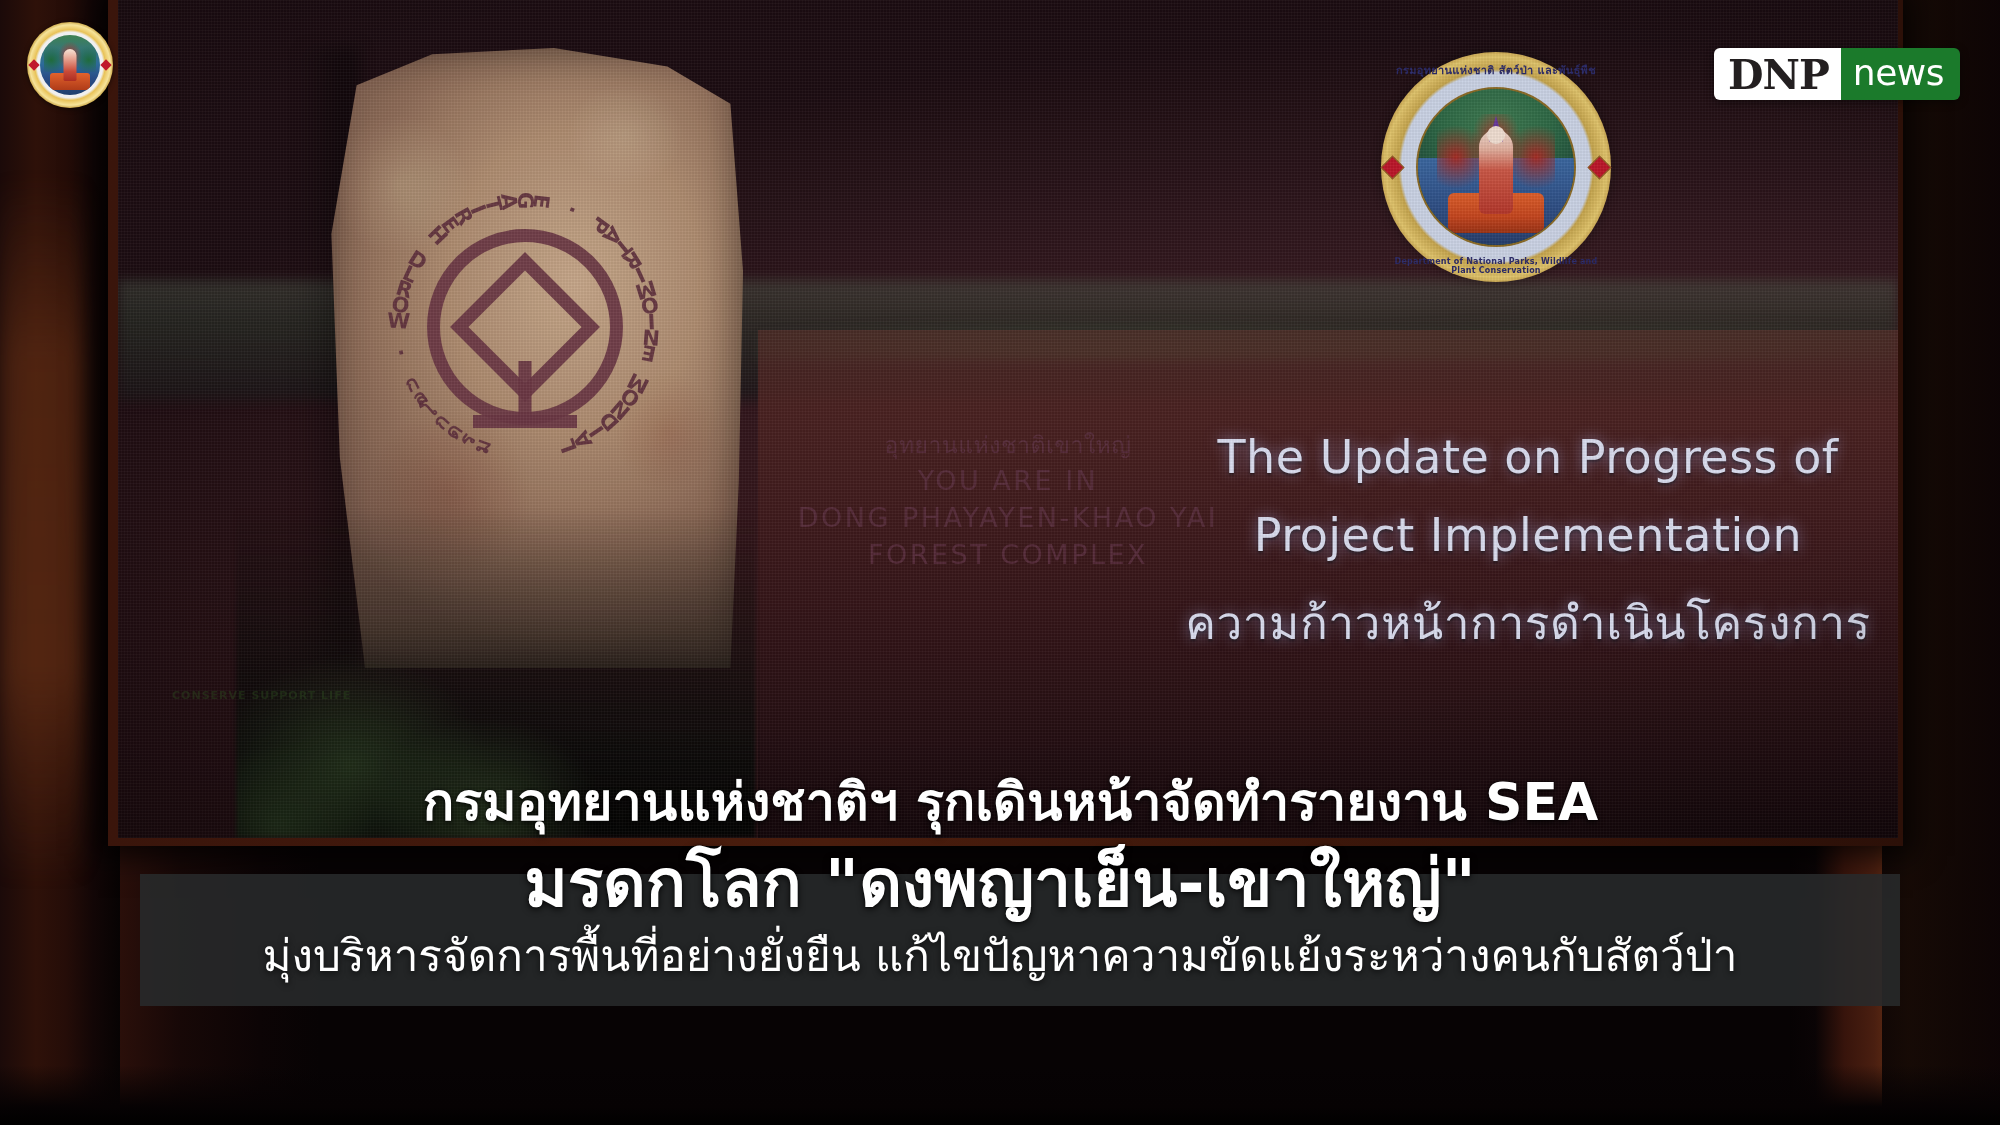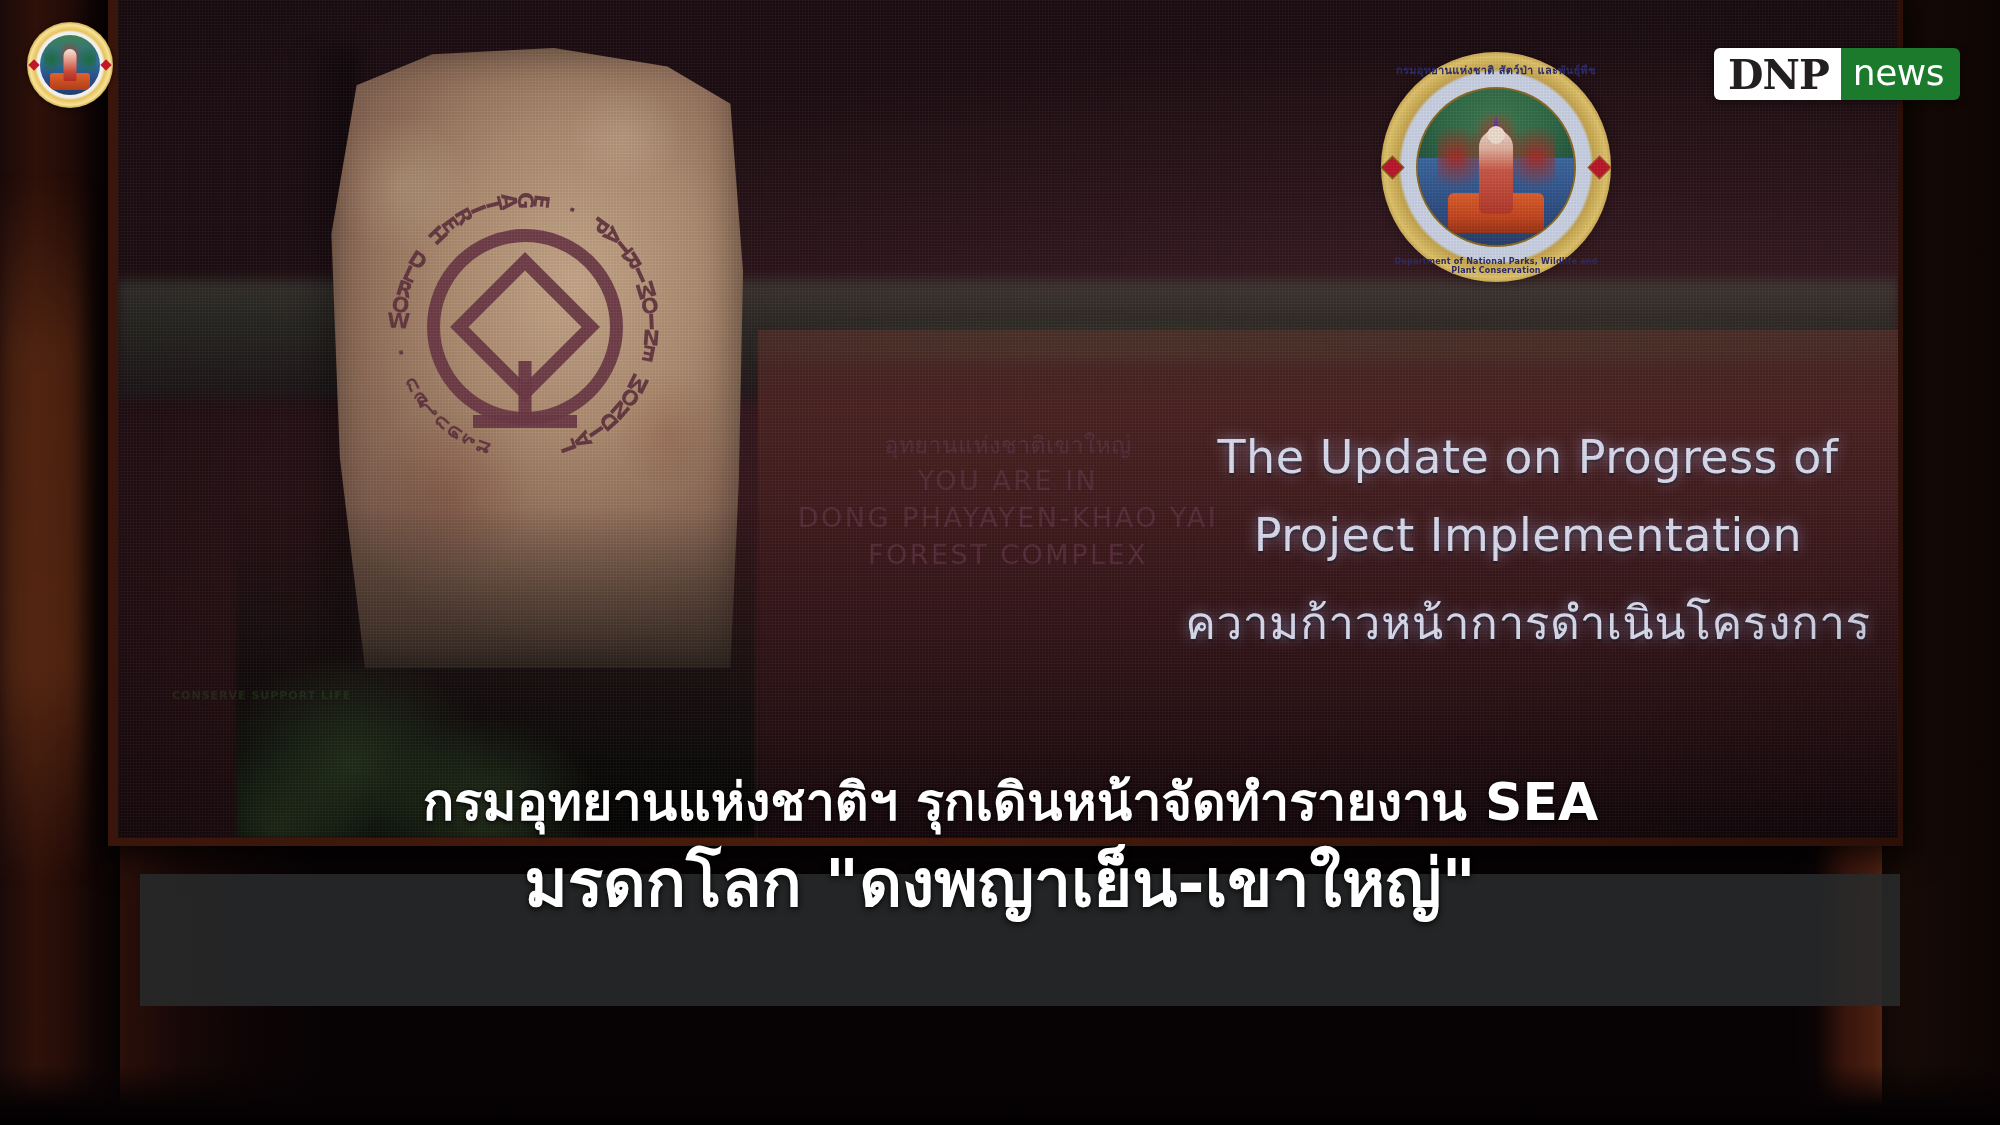--- a/index.html
+++ b/index.html
@@ -448,14 +448,15 @@
     <div class="cg r"></div>
   </div>
 
   <div class="uae-mark">
     <div class="sub">CONSERVE SUPPORT LIFE</div>
   </div>
 
   <div class="caption-band"></div>
   <div class="cap-line1">กรมอุทยานแห่งชาติฯ รุกเดินหน้าจัดทำรายงาน SEA</div>
   <div class="cap-line2">มรดกโลก "ดงพญาเย็น-เขาใหญ่"</div>
+  <div class="cap-line3">มุ่งบริหารจัดการพื้นที่อย่างยั่งยืน แก้ไขปัญหาความขัดแย้งระหว่างคนกับสัตว์ป่า</div>
 
 </div>
 
 </body></html>

